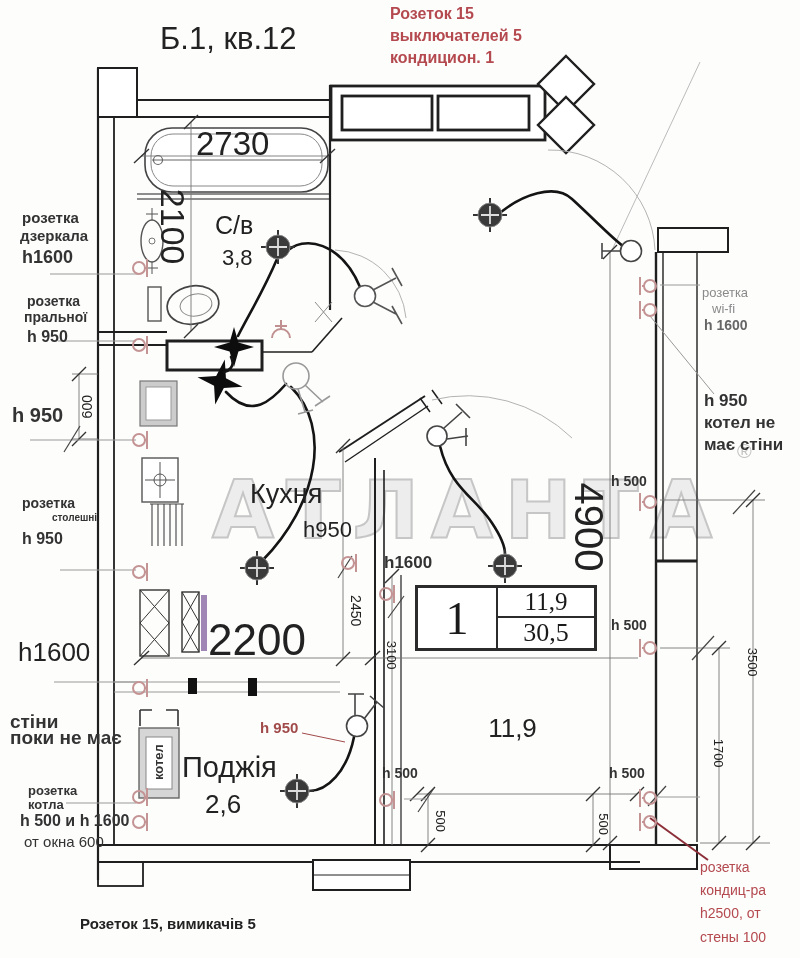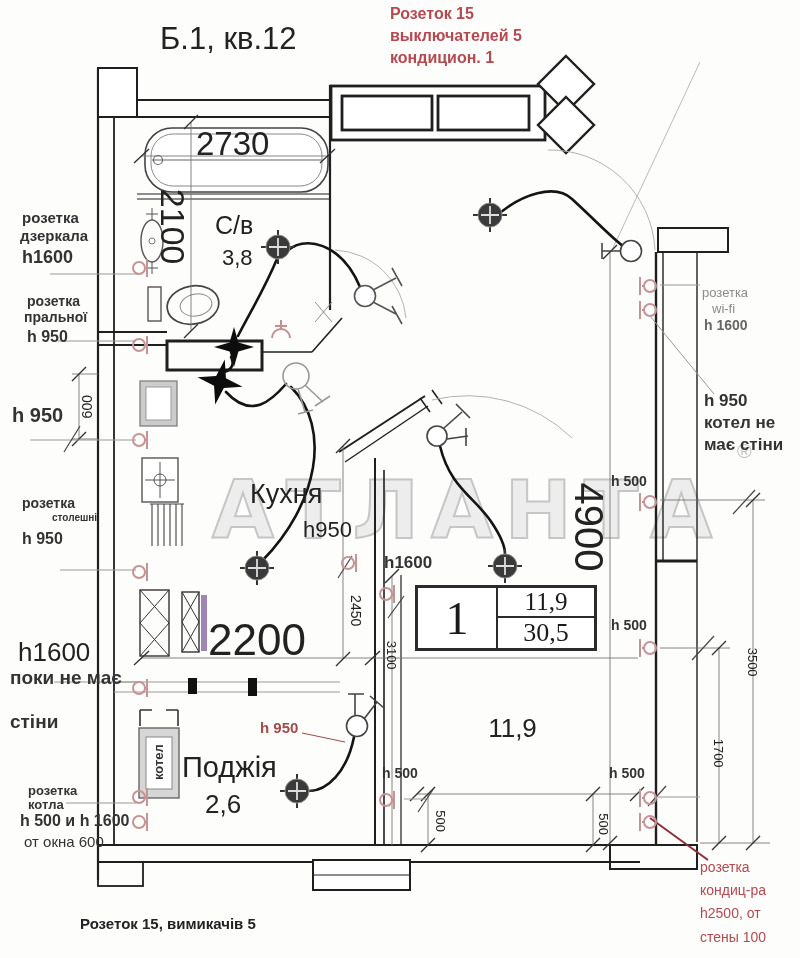--- a/index.html
+++ b/index.html
@@ -350,21 +350,21 @@
   <div class="lbl sb" style="left:20px;top:228px;font-size:15px;">дзеркала</div>
   <div class="lbl b" style="left:22px;top:248px;font-size:18px;">h1600</div>
   <div class="lbl sb" style="left:27px;top:294px;font-size:14px;">розетка</div>
   <div class="lbl sb" style="left:24px;top:310px;font-size:14px;">пральної</div>
   <div class="lbl b" style="left:27px;top:328px;font-size:16px;">h 950</div>
   <div class="lbl b" style="left:12px;top:404px;font-size:20px;">h 950</div>
   <div class="lbl sb" style="left:22px;top:496px;font-size:14px;">розетка</div>
   <div class="lbl sb" style="left:20px;top:512px;font-size:10px;margin-left:32px;">столешні</div>
   <div class="lbl b" style="left:22px;top:530px;font-size:16px;">h 950</div>
   <div class="lbl" style="left:18px;top:638px;font-size:26px;color:#222;">h1600</div>
-  <div class="lbl b" style="left:10px;top:668px;font-size:19px;">поки не має</div>
+  <div class="lbl b" style="left:10px;top:728px;font-size:19px;">поки не має</div>
   <div class="lbl b" style="left:10px;top:712px;font-size:19px;">стіни</div>
   <div class="lbl sb" style="left:28px;top:784px;font-size:13px;">розетка</div>
   <div class="lbl sb" style="left:28px;top:798px;font-size:13px;">котла</div>
   <div class="lbl b" style="left:20px;top:812px;font-size:16px;">h 500 и h 1600</div>
   <div class="lbl" style="left:24px;top:834px;font-size:15px;">от окна 600</div>
 
   <div class="lbl grey" style="left:702px;top:286px;font-size:13px;">розетка</div>
   <div class="lbl grey" style="left:712px;top:302px;font-size:13px;">wi-fi</div>
   <div class="lbl sb" style="left:704px;top:318px;font-size:14px;color:#666;">h 1600</div>
   <div class="lbl b" style="left:704px;top:392px;font-size:17px;">h 950</div>

